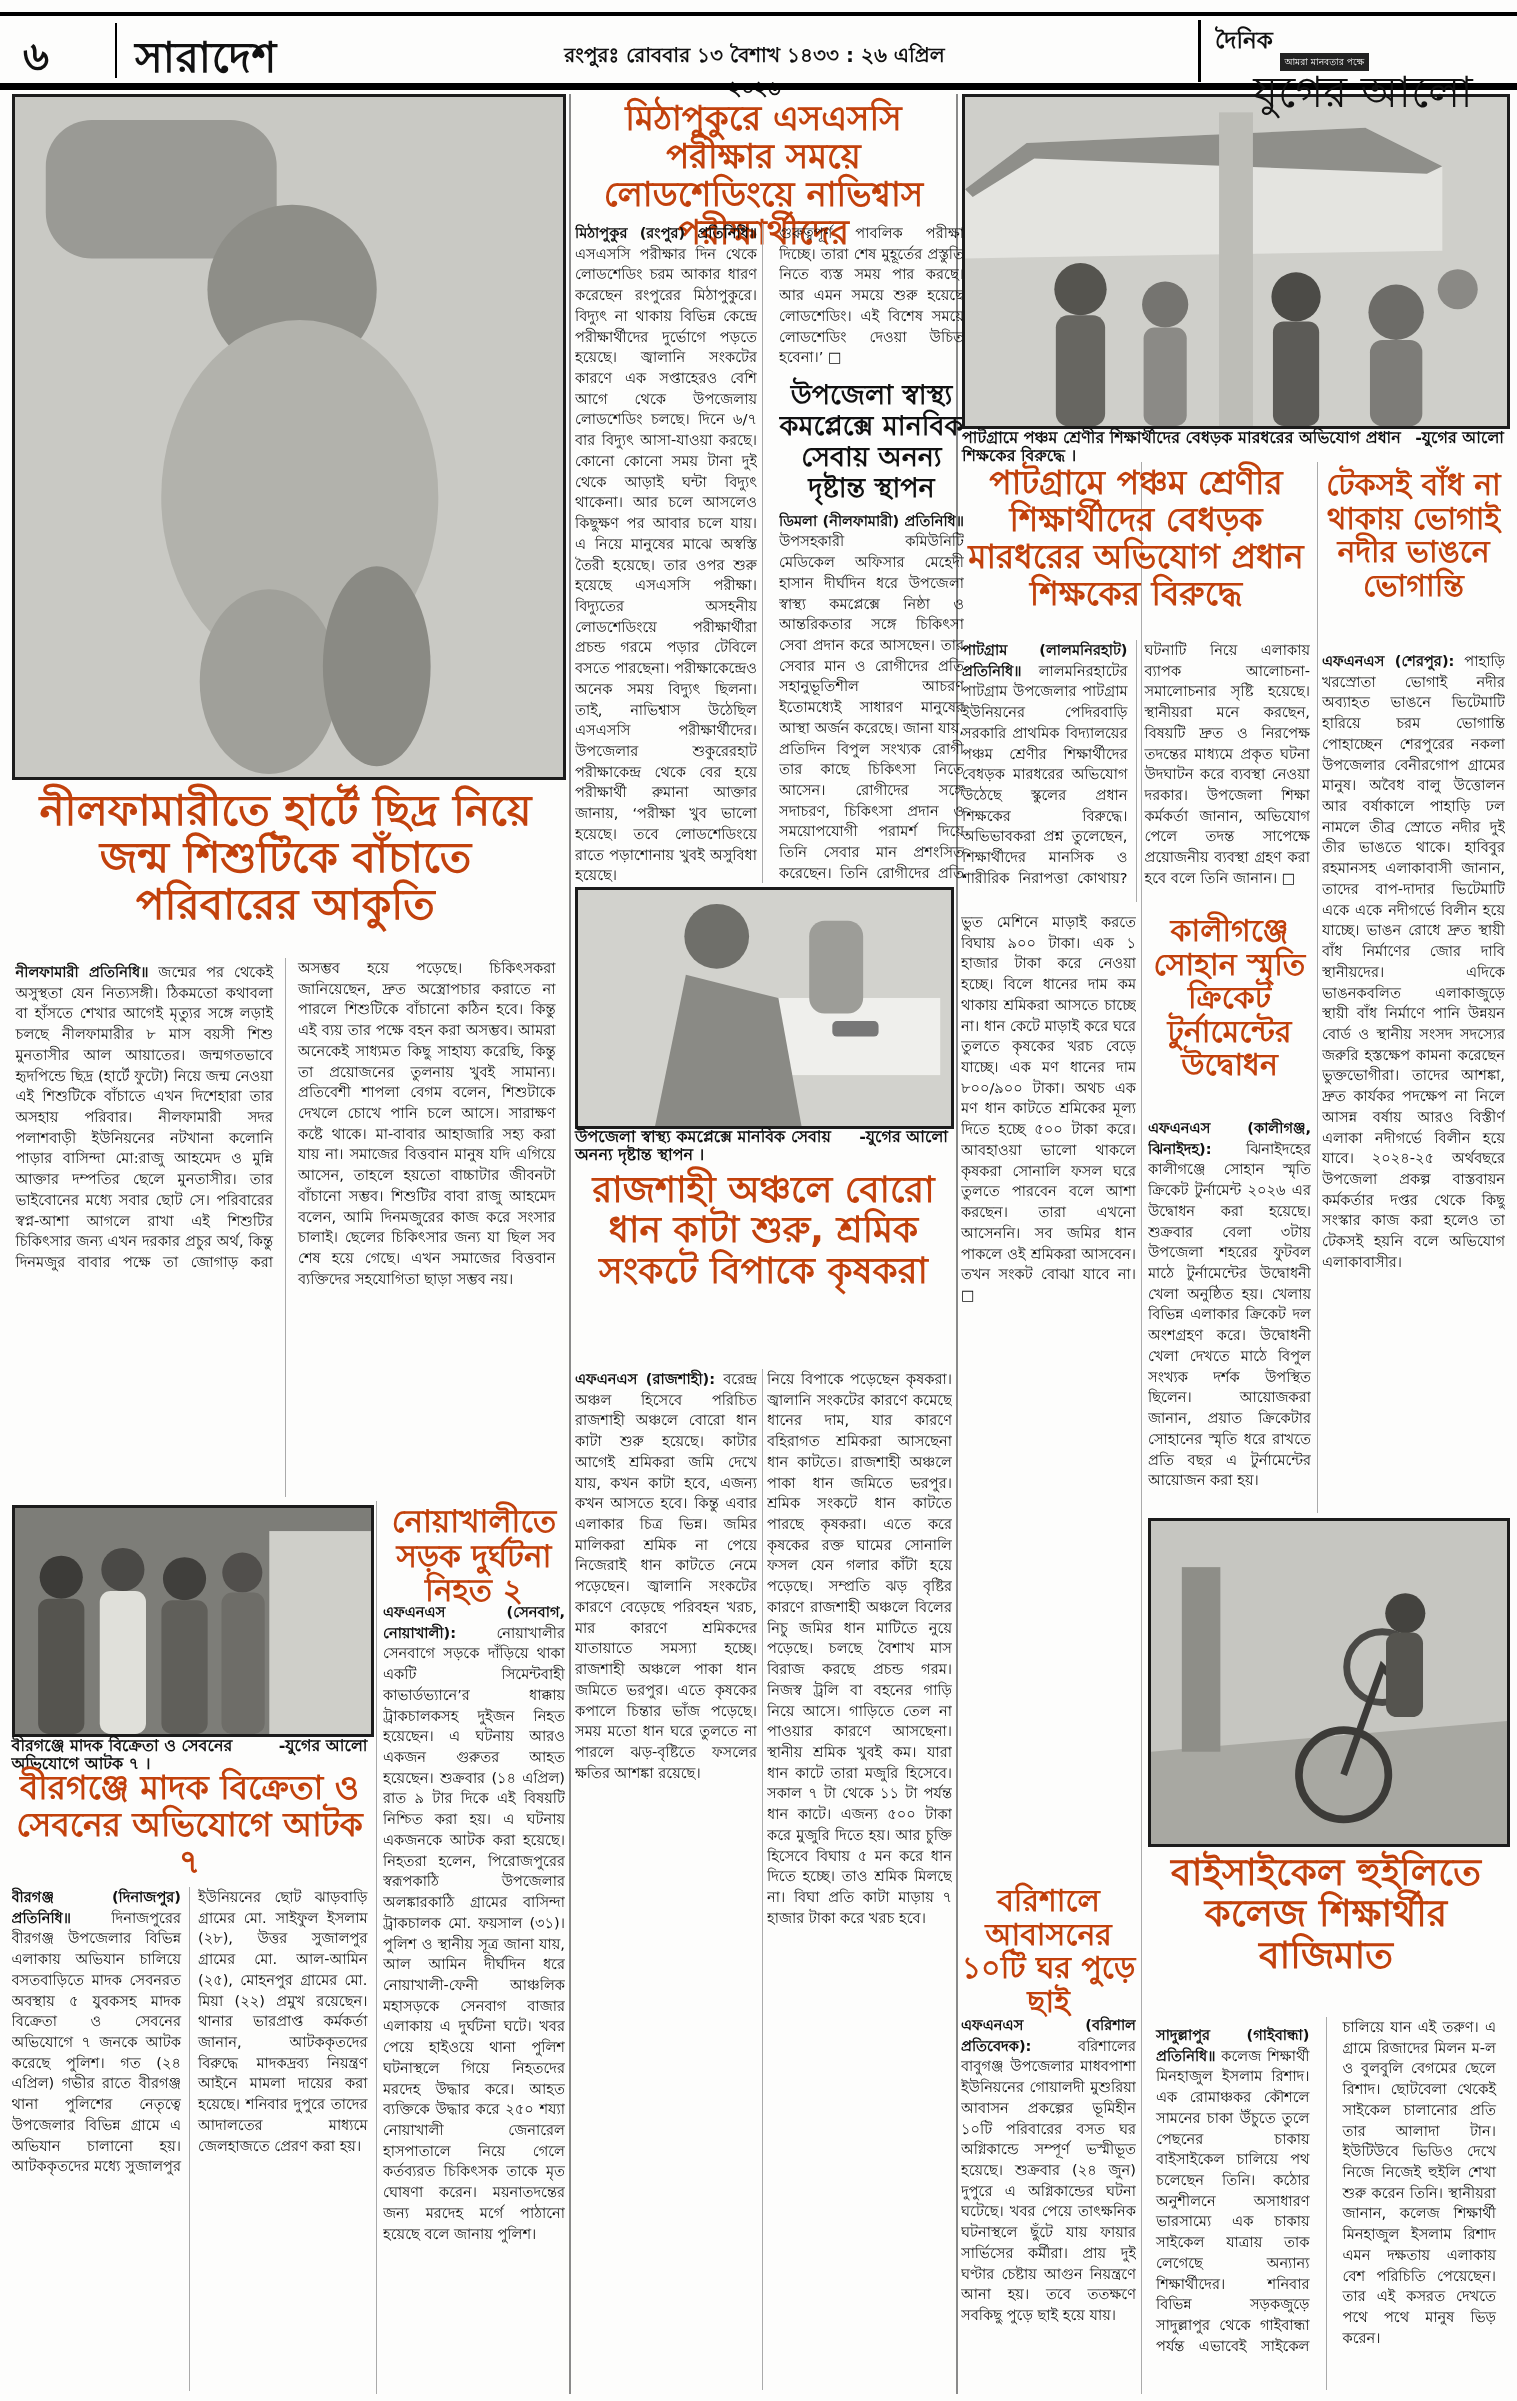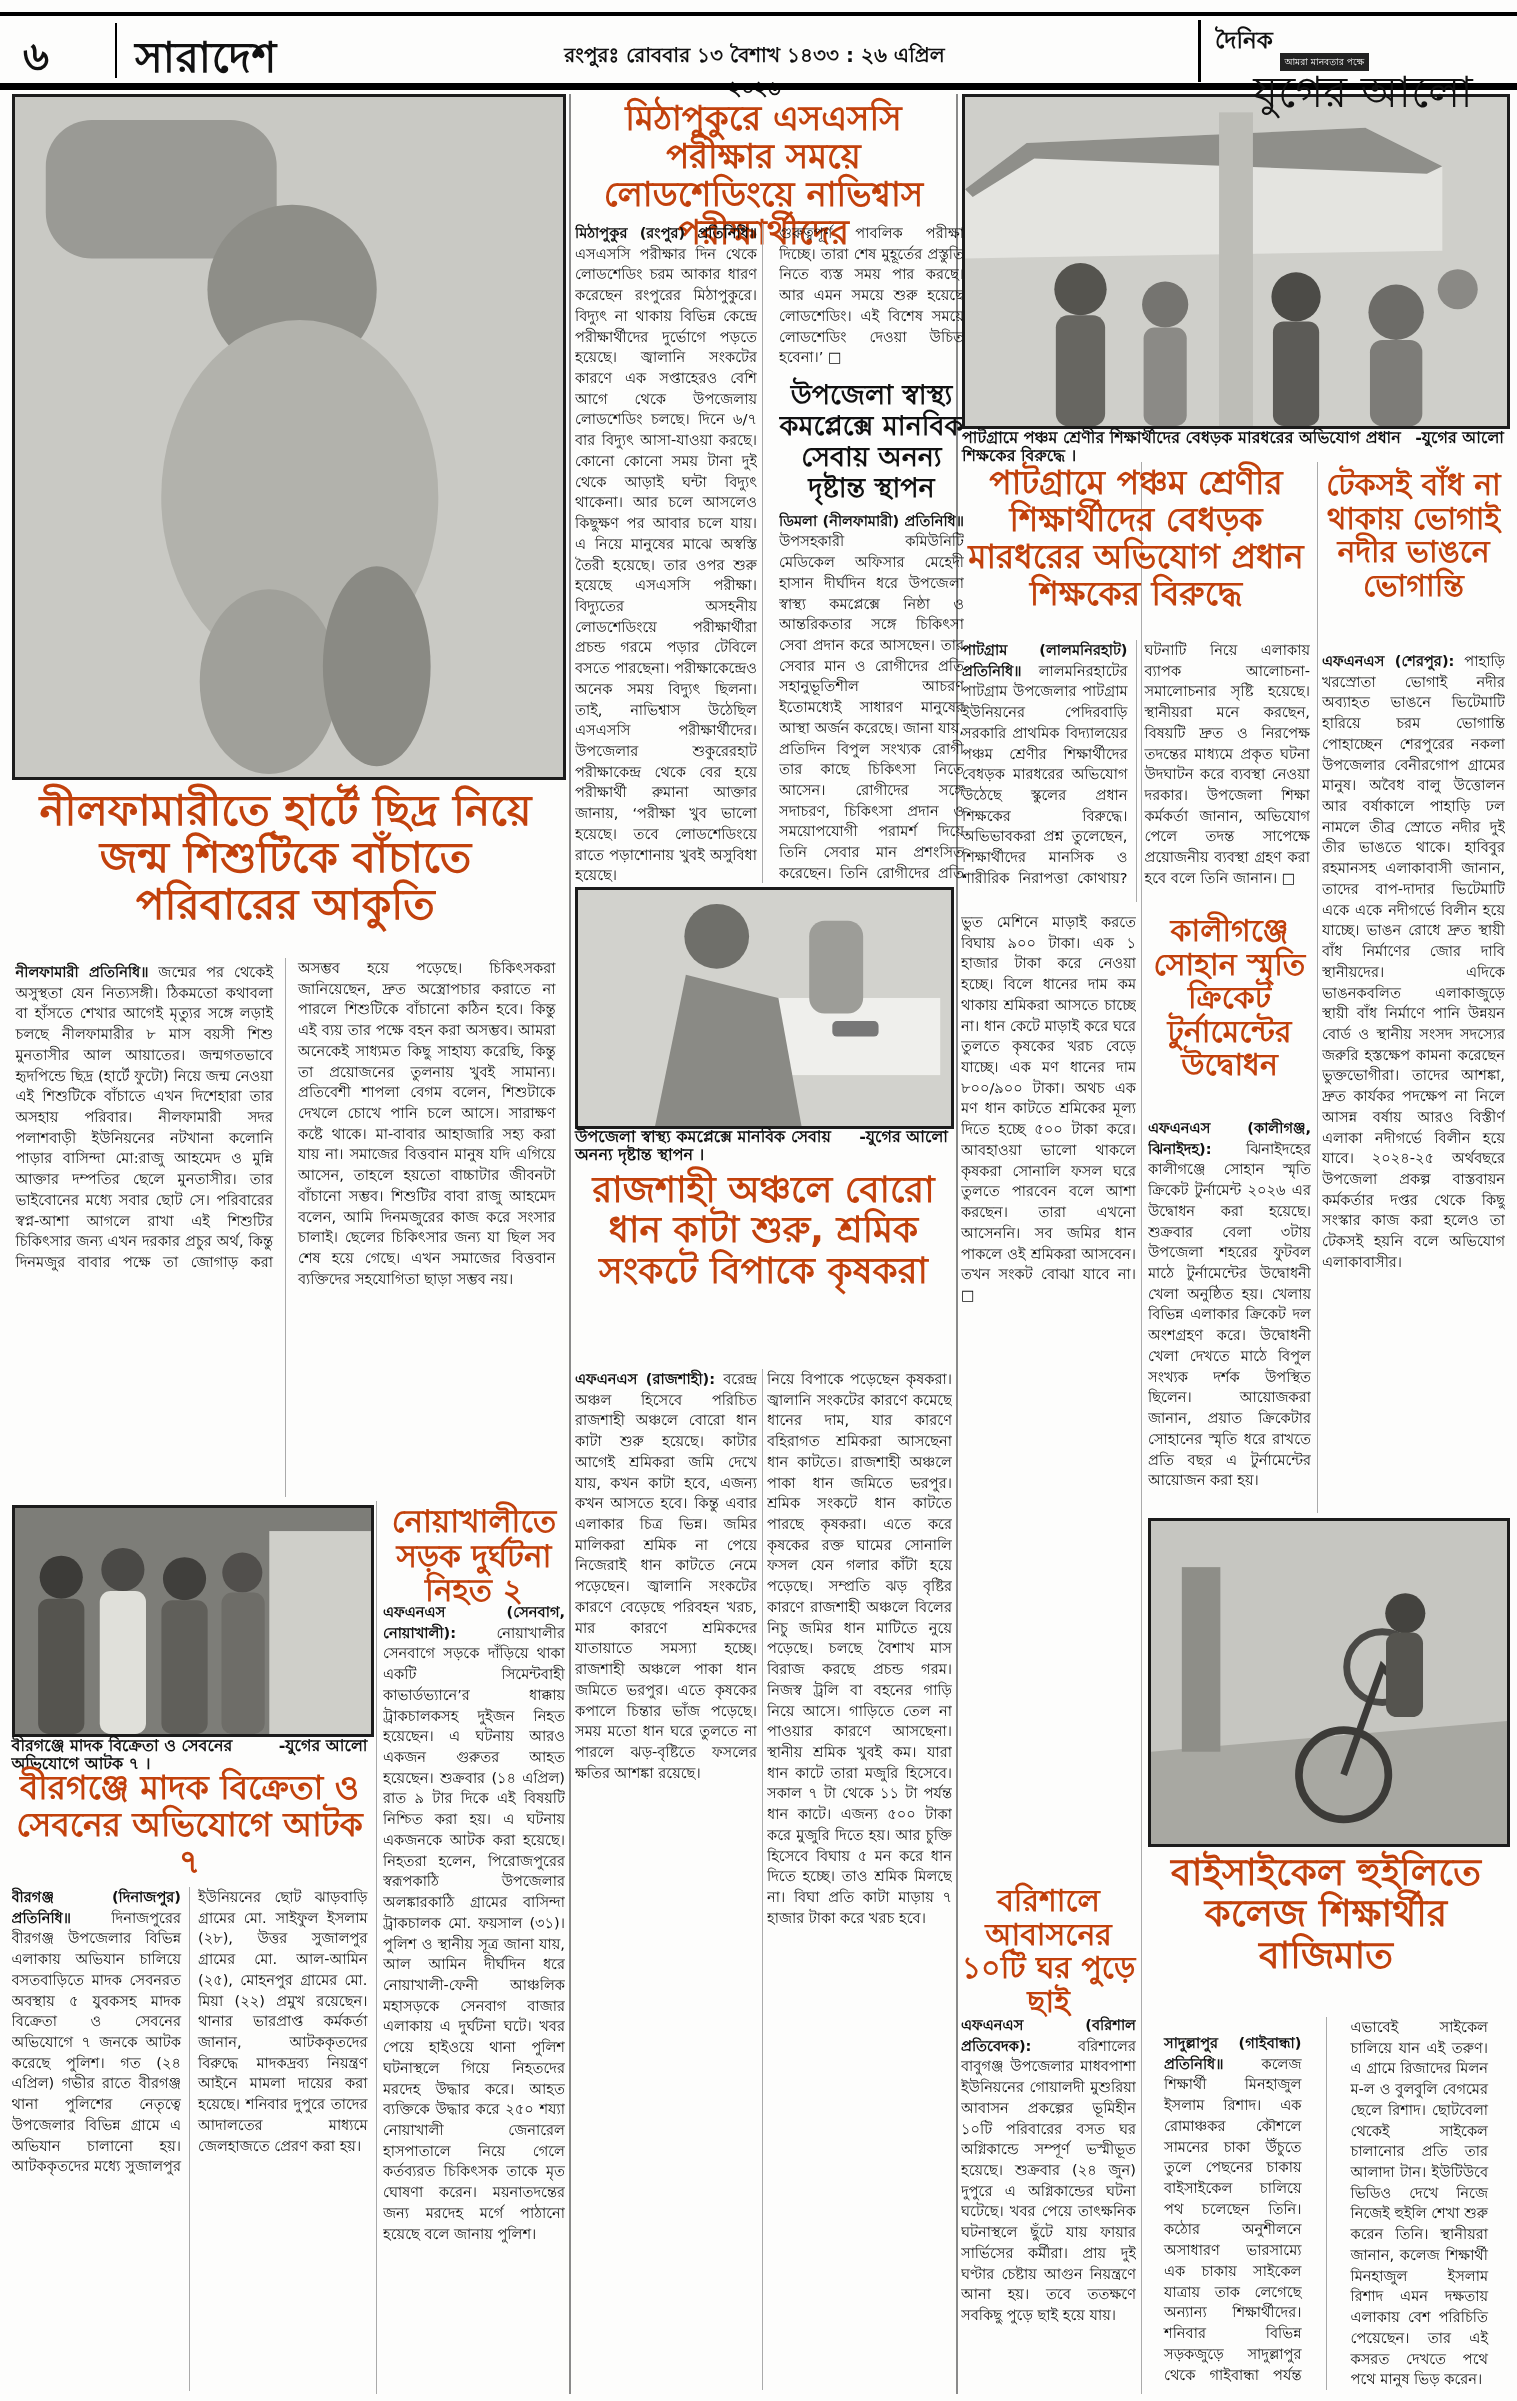--- a/index.html
+++ b/index.html
@@ -227,20 +227,20 @@
       <rect x="40" y="60" width="50" height="240" fill="#8e8e88"></rect>
       <circle cx="250" cy="330" r="58" fill="none" stroke="#3c3b38" stroke-width="10"></circle>
       <circle cx="300" cy="190" r="46" fill="none" stroke="#4a4946" stroke-width="9"></circle>
       <path d="M250 330 L300 190 L350 240" fill="none" stroke="#3c3b38" stroke-width="9"></path>
       <circle cx="330" cy="120" r="26" fill="#44433f"></circle>
       <rect x="305" y="145" width="48" height="110" rx="14" fill="#55544f"></rect>
     </svg>
   </div>
   <div class="headline" style="left:1148px;top:1852px;width:356px;font-size:37px;">বাইসাইকেল হুইলিতে কলেজ শিক্ষার্থীর বাজিমাত</div>
   <div class="body cols2" style="left:1148px;top:2017px;width:356px;height:373px;">
-    <p style="margin:16px;">
+    <p style="margin:8px;">
       <span class="byline">সাদুল্লাপুর (গাইবান্ধা) প্রতিনিধি॥</span>
       <span>কলেজ শিক্ষার্থী মিনহাজুল ইসলাম রিশাদ। এক রোমাঞ্চকর কৌশলে সামনের চাকা উঁচুতে তুলে পেছনের চাকায় বাইসাইকেল চালিয়ে পথ চলেছেন তিনি। কঠোর অনুশীলনে অসাধারণ ভারসাম্যে এক চাকায় সাইকেল যাত্রায় তাক লেগেছে অন্যান্য শিক্ষার্থীদের। শনিবার বিভিন্ন সড়কজুড়ে সাদুল্লাপুর থেকে গাইবান্ধা পর্যন্ত এভাবেই সাইকেল চালিয়ে যান এই তরুণ। এ গ্রামে রিজাদের মিলন ম-ল ও বুলবুলি বেগমের ছেলে রিশাদ। ছোটবেলা থেকেই সাইকেল চালানোর প্রতি তার আলাদা টান। ইউটিউবে ভিডিও দেখে নিজে নিজেই হুইলি শেখা শুরু করেন তিনি। স্থানীয়রা জানান, কলেজ শিক্ষার্থী মিনহাজুল ইসলাম রিশাদ এমন দক্ষতায় এলাকায় বেশ পরিচিতি পেয়েছেন। তার এই কসরত দেখতে পথে পথে মানুষ ভিড় করেন।</span>
     </p>
   </div>
 
 </div>
 
 
 </body></html>

